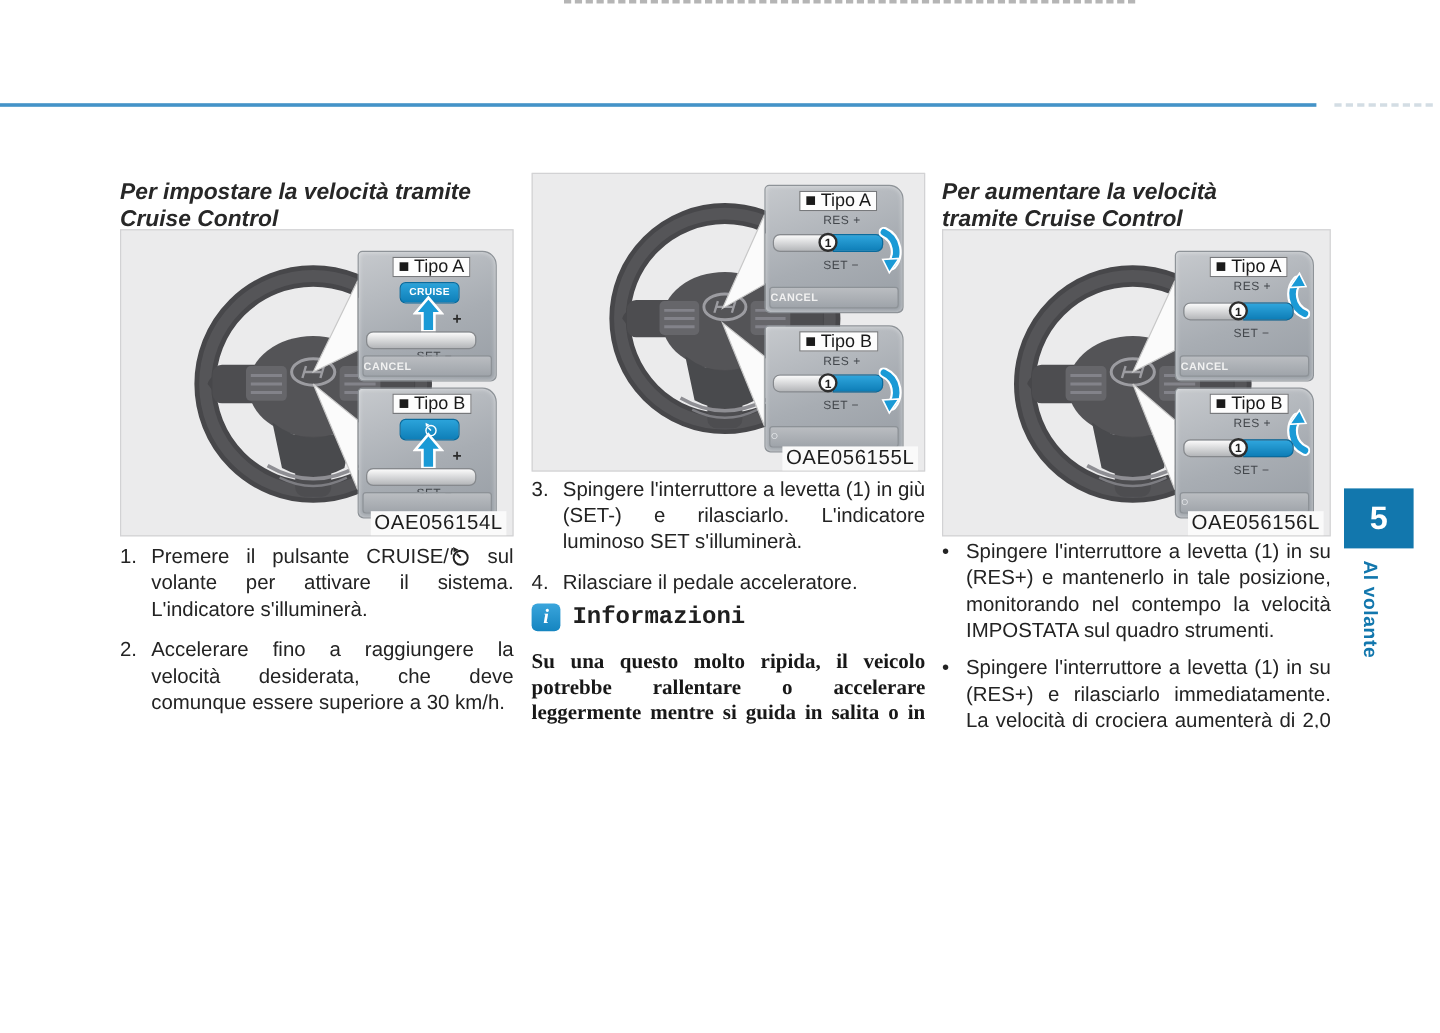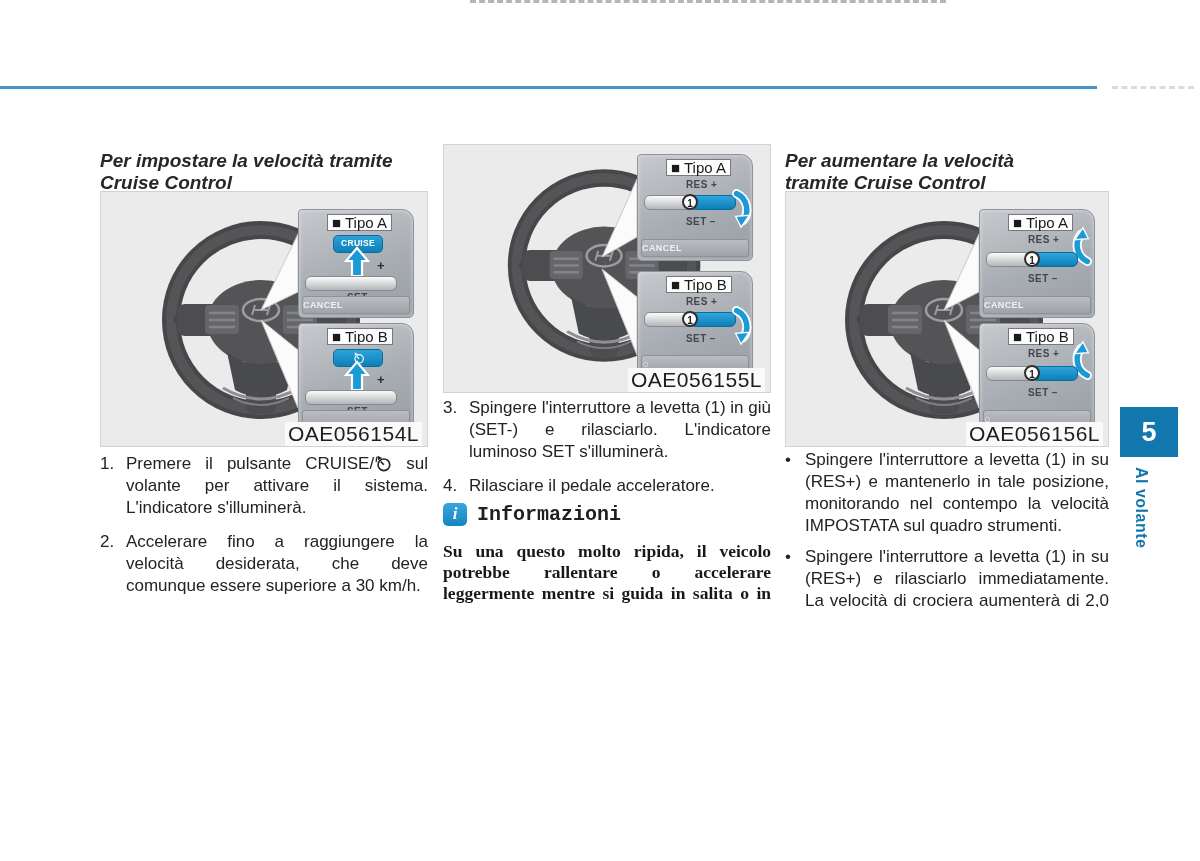--- a/index.html
+++ b/index.html
@@ -15,39 +15,39 @@
   .col-title{position:absolute;font-weight:bold;font-style:italic;font-size:19px;line-height:22px;color:#272727;}
   #title-left{left:100px;top:134px;width:330px;}
   #title-right{left:785px;top:134px;width:260px;}
 
   
   .fig{position:absolute;background:#ebebec;border:1px solid #d2d2d4;}
   #fig1{left:100px;top:191px;width:326px;height:254px;}
   #fig2{left:443px;top:144px;width:326px;height:247px;}
   #fig3{left:785px;top:191px;width:322px;height:254px;}
   .fig svg.scene{position:absolute;left:0;top:0;}
-  .fig-code{position:absolute;right:5px;bottom:0px;font-size:21px;color:#1d1d1d;background:#fafafa;padding:0 3px;letter-spacing:0.5px;}
+  .fig-code{position:absolute;right:5px;bottom:0px;font-size:17px;color:#1d1d1d;background:#fafafa;padding:0 3px;letter-spacing:0.5px;}
 
   
   .inset{position:absolute;width:114px;background:linear-gradient(160deg,#c6c9cd 0%,#a8adb3 55%,#989ea5 100%);
          border:1px solid #8e9398;border-radius:4px 12px 5px 5px;box-shadow:inset 0 0 4px rgba(255,255,255,.5);}
   .inset-label{position:absolute;left:4px;top:4px;background:#fdfdfd;border:1px solid #77797c;
                font-size:15px;line-height:15px;padding:0 4px;color:#1a1a1a;white-space:nowrap;margin-left:24px;}
   .cruise-btn{position:absolute;left:34px;top:25px;width:48px;height:16px;border-radius:5px;
               background:linear-gradient(#2ba3da,#0f7fb8);border:1px solid #0a6b9d;
               color:#fff;font-size:8.5px;font-weight:bold;text-align:center;line-height:15px;letter-spacing:0.3px;}
   .arrow-up{position:absolute;left:45px;top:36px;}
   .plus-sign{position:absolute;left:78px;top:48px;font-size:13px;font-weight:bold;color:#2b2b2b;}
   .lever{position:absolute;left:6px;width:90px;height:13px;border-radius:6px;border:1px solid #86898d;
          background:linear-gradient(#fbfbfb,#b4b6b9);}
   .lever .lever-blue{position:absolute;right:-1px;top:-1px;bottom:-1px;width:45%;
          background:linear-gradient(#2fa6dd,#0e7eb7);border-radius:0 6px 6px 0;border:1px solid #0a6b9d;}
   .marker{position:absolute;width:16px;height:16px;border-radius:50%;background:#fdfdfd;border:2px solid #2e2e2e;
           font-size:10px;font-weight:bold;line-height:16px;text-align:center;color:#1c1c1c;box-sizing:border-box;}
-  .res-label,.set-label{position:absolute;font-size:10px;font-weight:bold;color:#43474c;letter-spacing:0.4px;white-space:nowrap;}
+  .res-label,.set-label{position:absolute;font-size:10px;font-weight:normal;color:#43474c;letter-spacing:0.4px;white-space:nowrap;}
   .inset-bottom{position:absolute;left:3px;right:3px;bottom:3px;height:18px;border-radius:3px;
                 background:linear-gradient(#babdc1,#9fa4aa);border:1px solid #8d9297;
                 display:flex;align-items:center;justify-content:flex-start;padding-right:7px;box-sizing:border-box;}
   .cancel-label{font-size:9px;font-weight:bold;color:#f1f1f1;letter-spacing:0.4px;}
   .circle-label{font-size:11px;color:#eef0f2;line-height:10px;}
   .curved-arrow{position:absolute;}
 
   
   .steps{position:absolute;width:328px;}
   .step{display:flex;margin-bottom:12px;}

